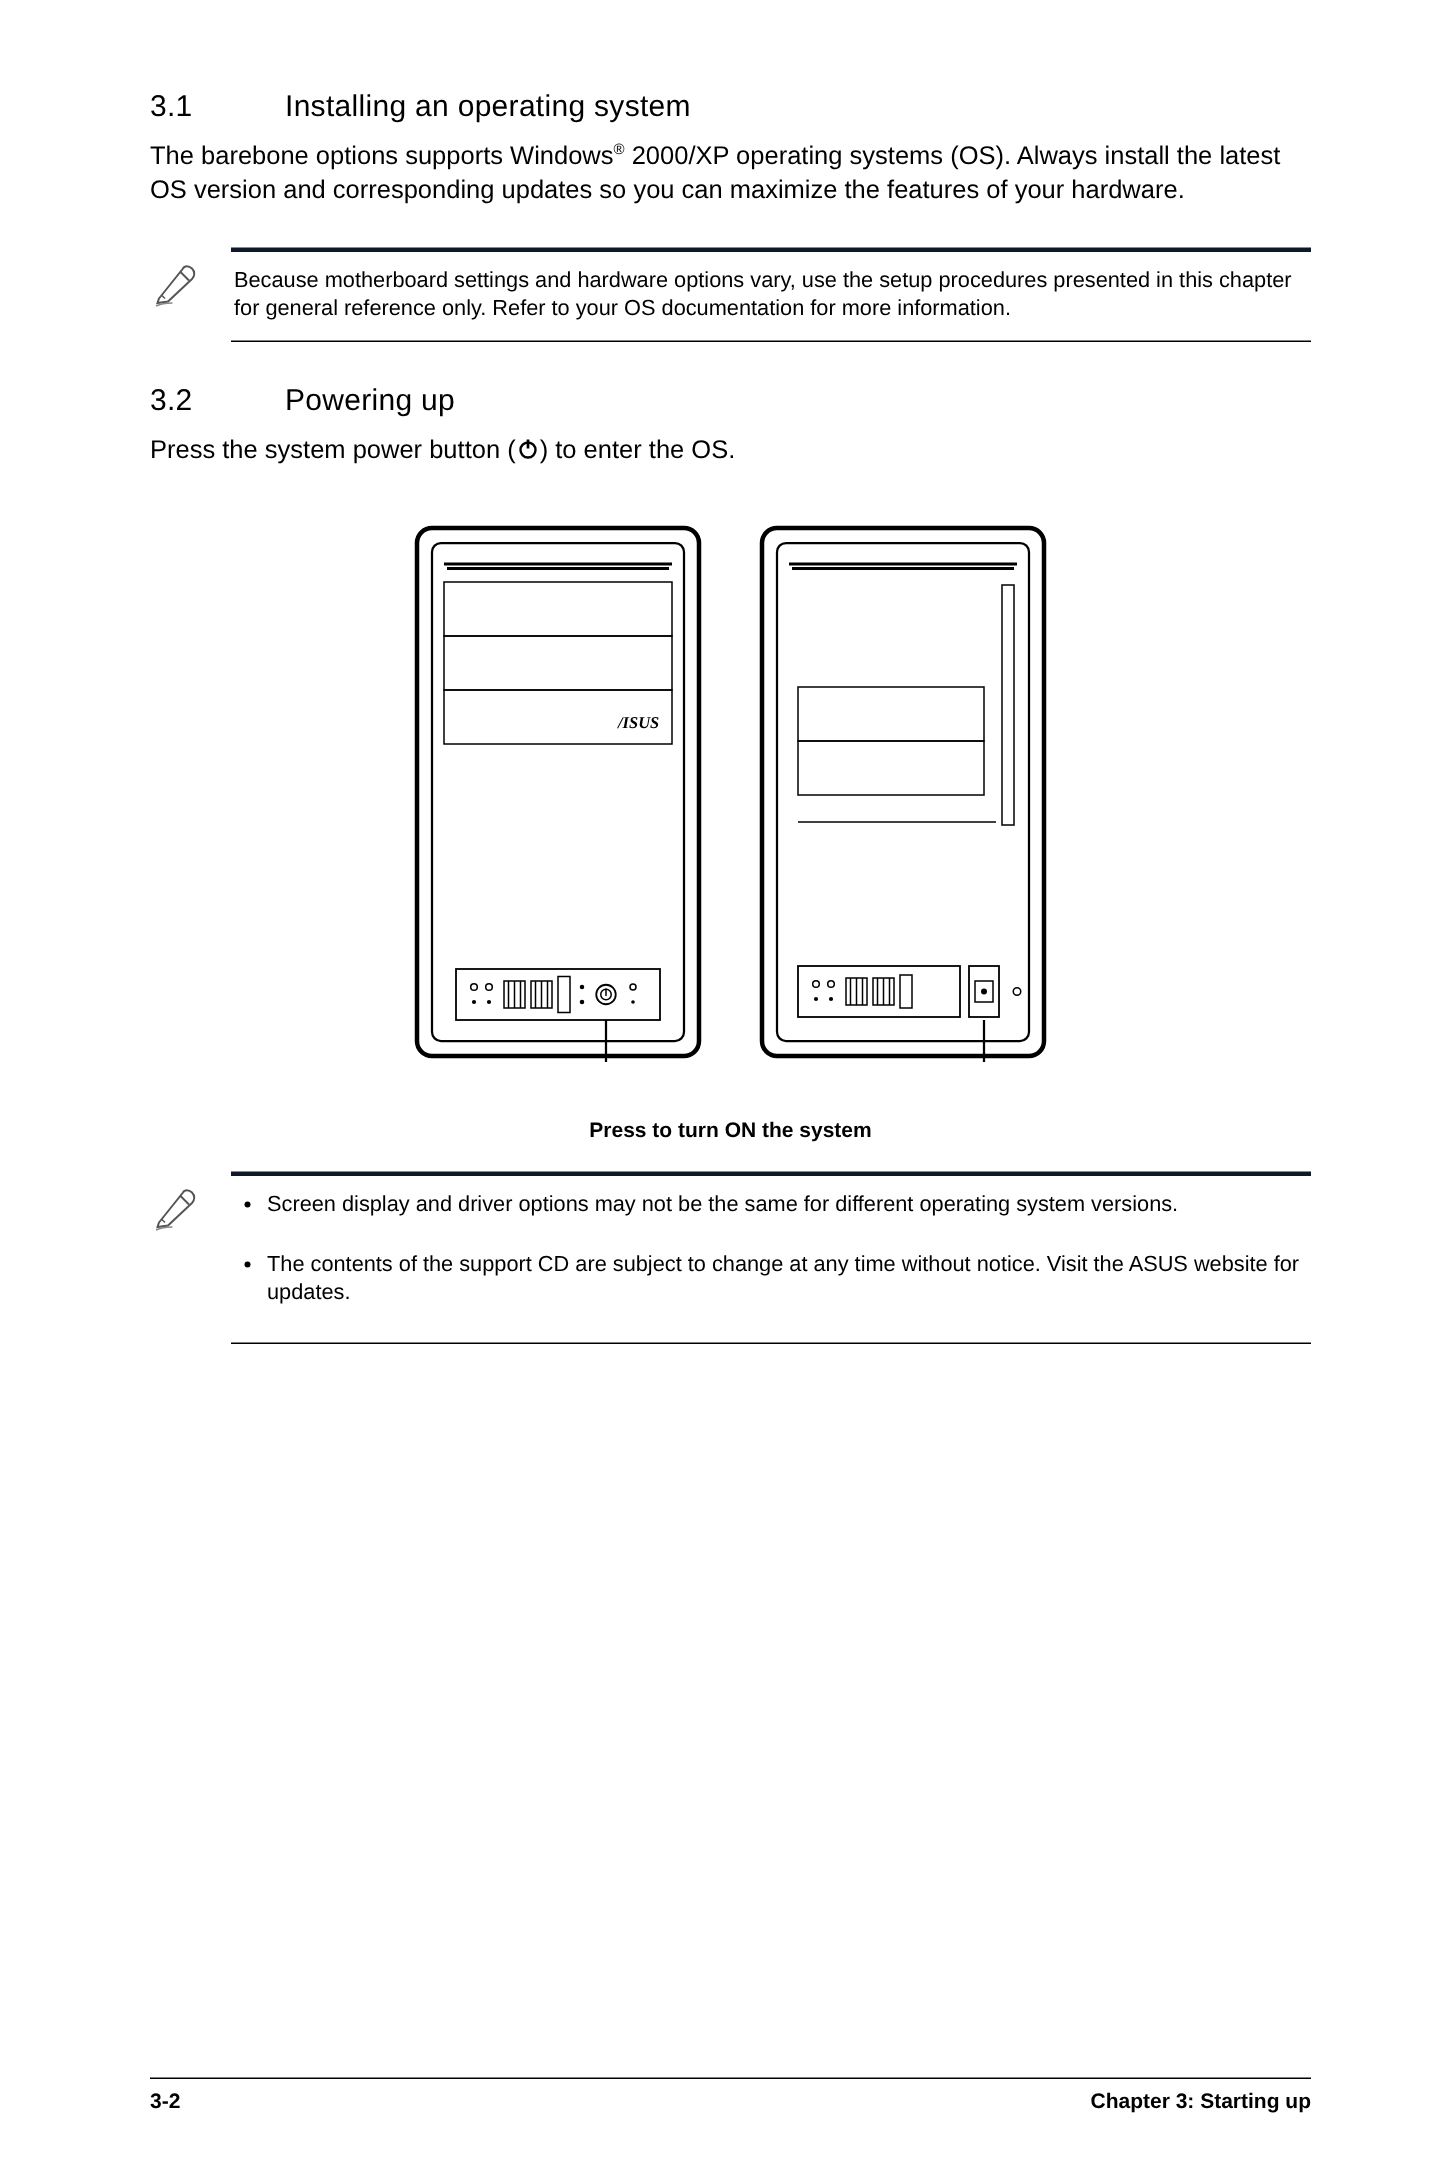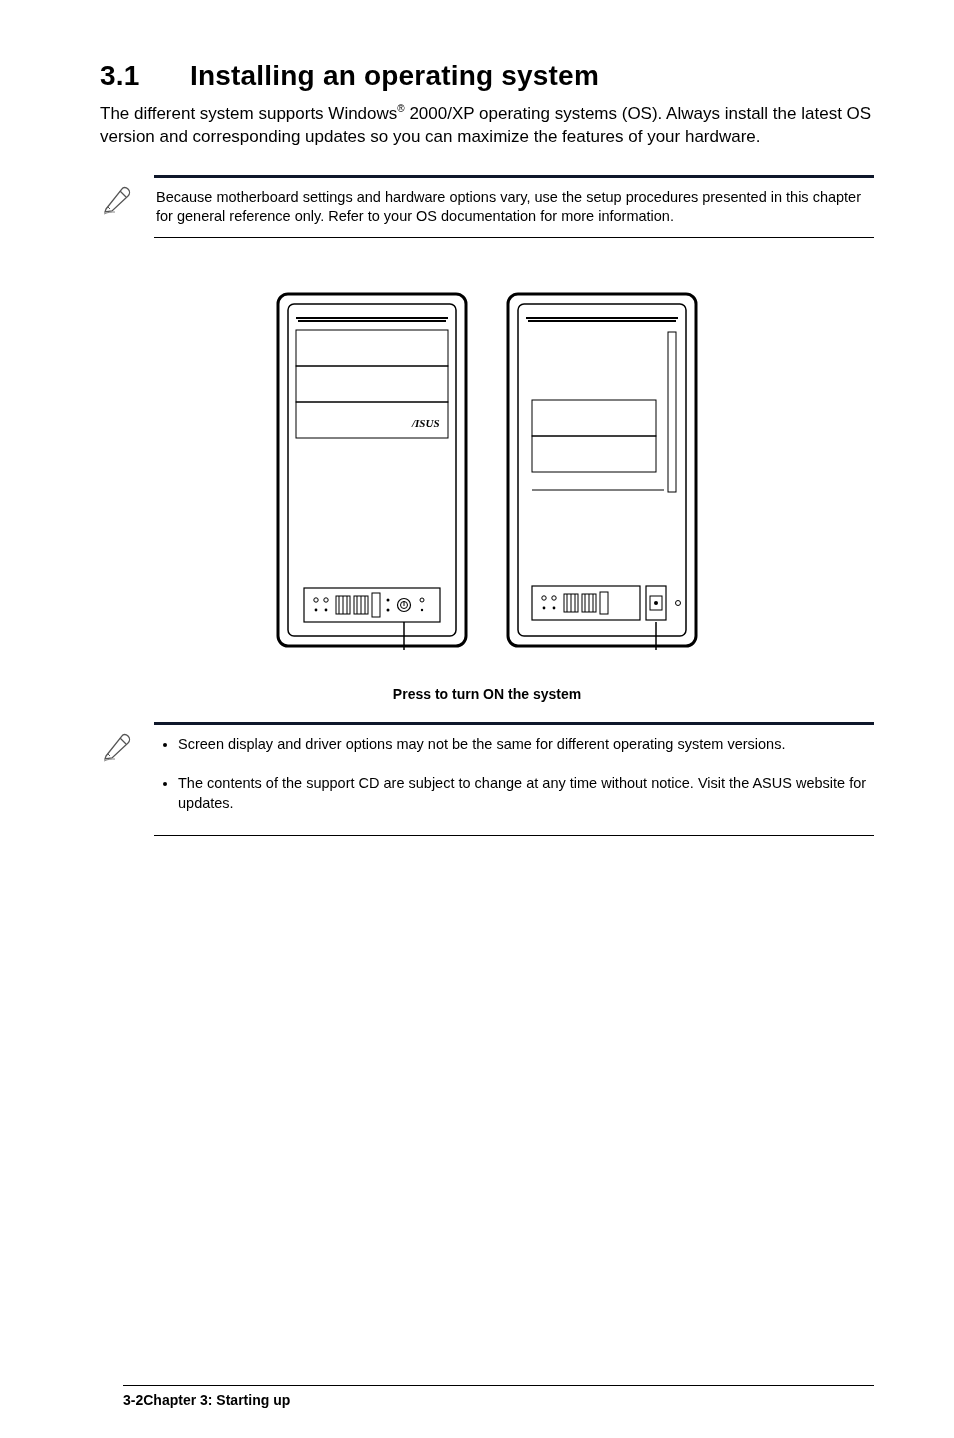--- a/index.html
+++ b/index.html
@@ -15,22 +15,22 @@
   }
   .page {
     padding: 60px 80px 30px 100px;
     box-sizing: border-box;
     height: 100%;
     display: flex;
     flex-direction: column;
   }
   h2.section {
     font-family: Verdana, Geneva, sans-serif;
-    font-weight: bold;
-    font-size: 28px;
+    font-weight: normal;
+    font-size: 20px;
     margin: 0 0 10px 0;
     letter-spacing: 0.2px;
   }
   h2.section .num {
     display: inline-block;
     width: 90px;
   }
   p.body {
     font-size: 17px;
     line-height: 1.35;
@@ -88,51 +88,60 @@
   }
   .pointer-line {
     stroke: #000;
     stroke-width: 1.5;
   }
   .footer {
     margin-top: auto;
     border-top: 1px solid #000;
     padding-top: 6px;
     display: flex;
+    justify-content: space-between;
     font-size: 14px;
     font-weight: bold;
-    margin-left: 23px;
   }
   .spacer-top { height: 0px; }
 </style>
 </head>
 <body>
 
 <div class="page">
   <div class="spacer-top"></div>
 
   <h2 class="section">
     <span class="num">3.1</span><span>Installing an operating system</span>
   </h2>
   <p class="body">
-    <span>The different system supports Windows</span><span class="sup">®</span><span> 2000/XP operating systems (OS). Always install the latest OS version and corresponding updates so you can maximize the features of your hardware.</span>
+    <span>The barebone options supports Windows</span><span class="sup">®</span><span> 2000/XP operating systems (OS). Always install the latest OS version and corresponding updates so you can maximize the features of your hardware.</span>
   </p>
 
   <div class="note-block">
     <div class="note-icon">
       <svg width="36" height="36" viewBox="0 0 36 36">
         <path d="M6 28 L22 8 C23 6 26 6 28 8 C30 10 30 13 28 15 L12 30 L5 31 L6 28 Z" fill="none" stroke="#555" stroke-width="1.3"></path>
         <path d="M20 10 L26 16" stroke="#555" stroke-width="1.3"></path>
         <path d="M8 26 L10 28" stroke="#555" stroke-width="1"></path>
         <path d="M4 33 C 8 31 12 31 15 31" stroke="#888" stroke-width="1" fill="none"></path>
       </svg>
     </div>
     <div class="note-box">Because motherboard settings and hardware options vary, use the setup procedures presented in this chapter for general reference only. Refer to your OS documentation for more information.</div>
   </div>
 
+  <h2 class="section">
+    <span class="num">3.2</span><span>Powering up</span>
+  </h2>
+  <p class="body">
+    <span>Press the system power button (</span><svg width="16" height="16" viewBox="0 0 16 16" style="vertical-align:-2px">
+        <circle cx="8" cy="9" r="5" fill="none" stroke="#000" stroke-width="1.6"></circle>
+        <line x1="8" y1="2" x2="8" y2="8" stroke="#000" stroke-width="1.8"></line>
+      </svg><span>) to enter the OS.</span>
+  </p>
 
   <div class="illus-area">
     <div class="cases">
 
       <div class="case">
         <svg width="196" height="360" viewBox="0 0 196 360">
           <rect x="4" y="4" width="188" height="352" rx="10" fill="none" stroke="#000" stroke-width="3"></rect>
           <rect x="14" y="14" width="168" height="332" rx="6" fill="none" stroke="#000" stroke-width="1.5"></rect>
 
           <line x1="22" y1="28" x2="174" y2="28" stroke="#000" stroke-width="2"></line>

